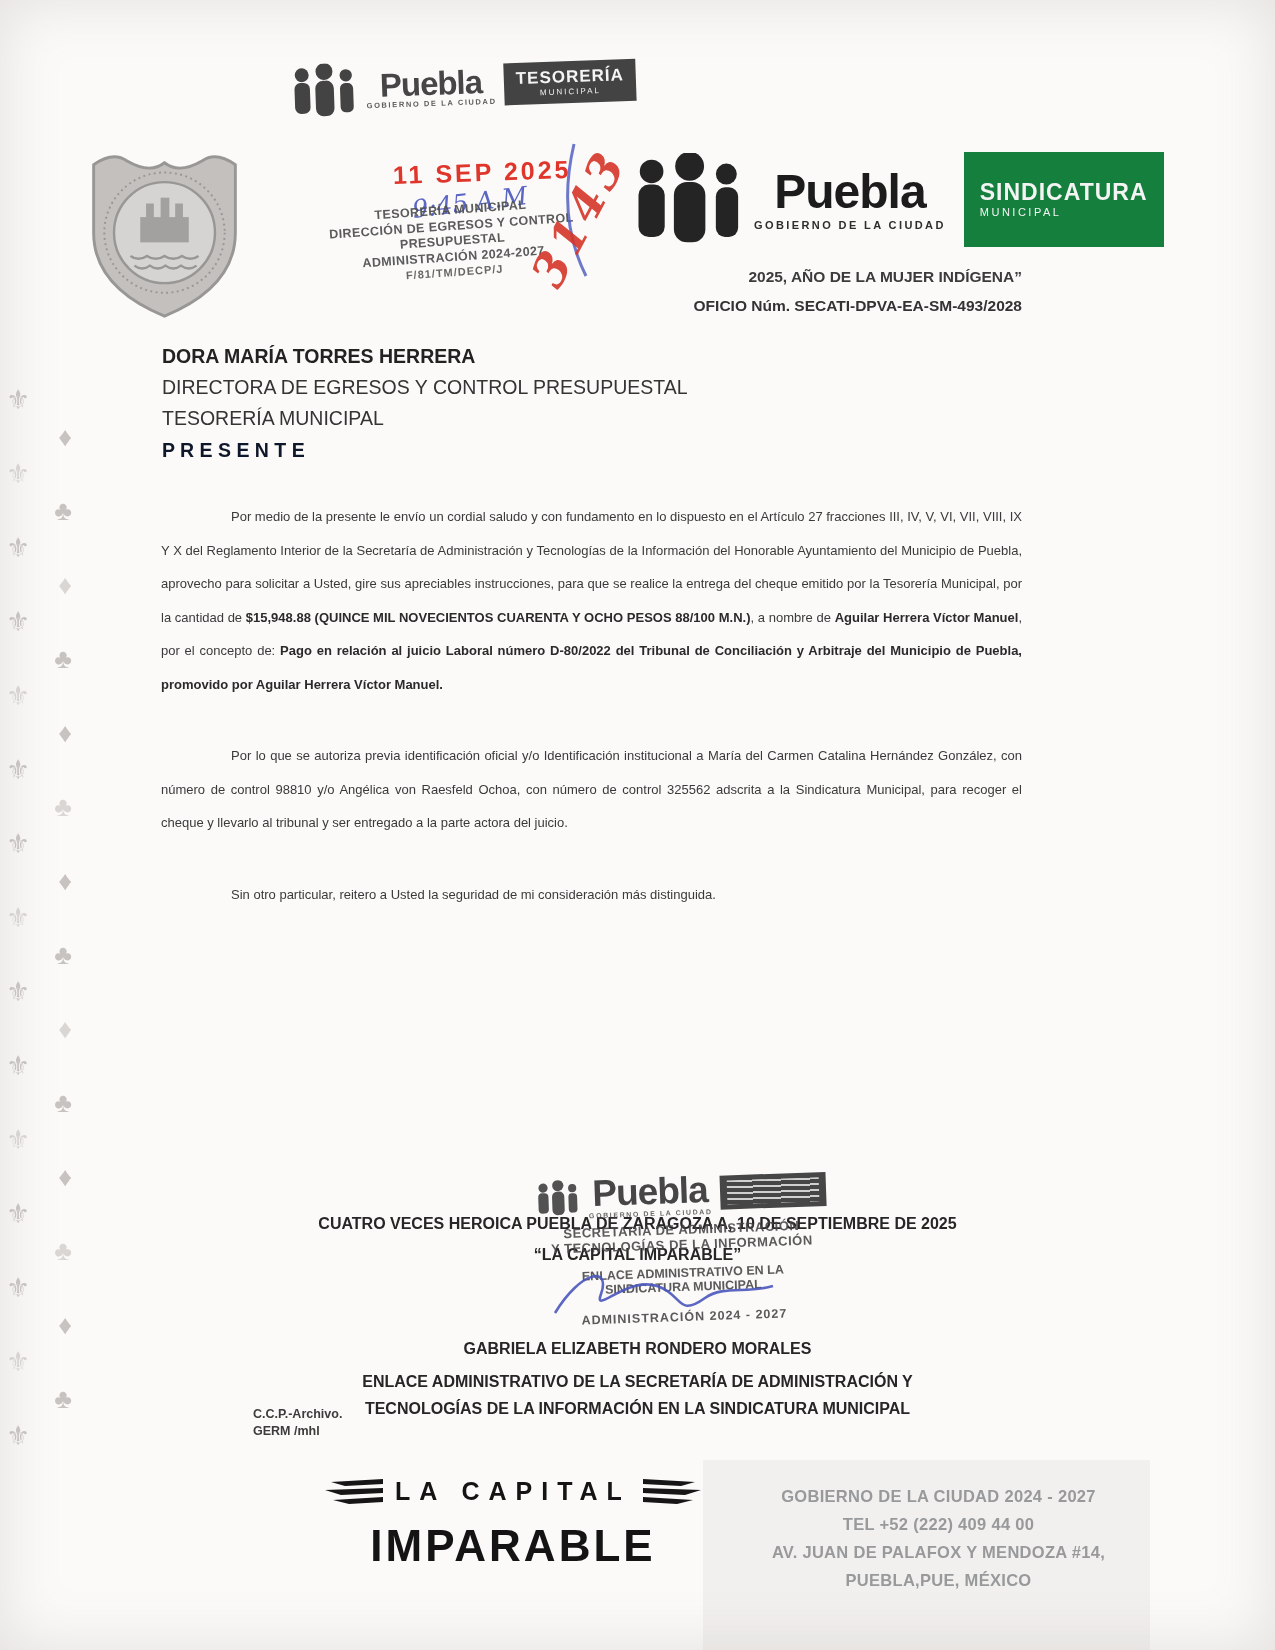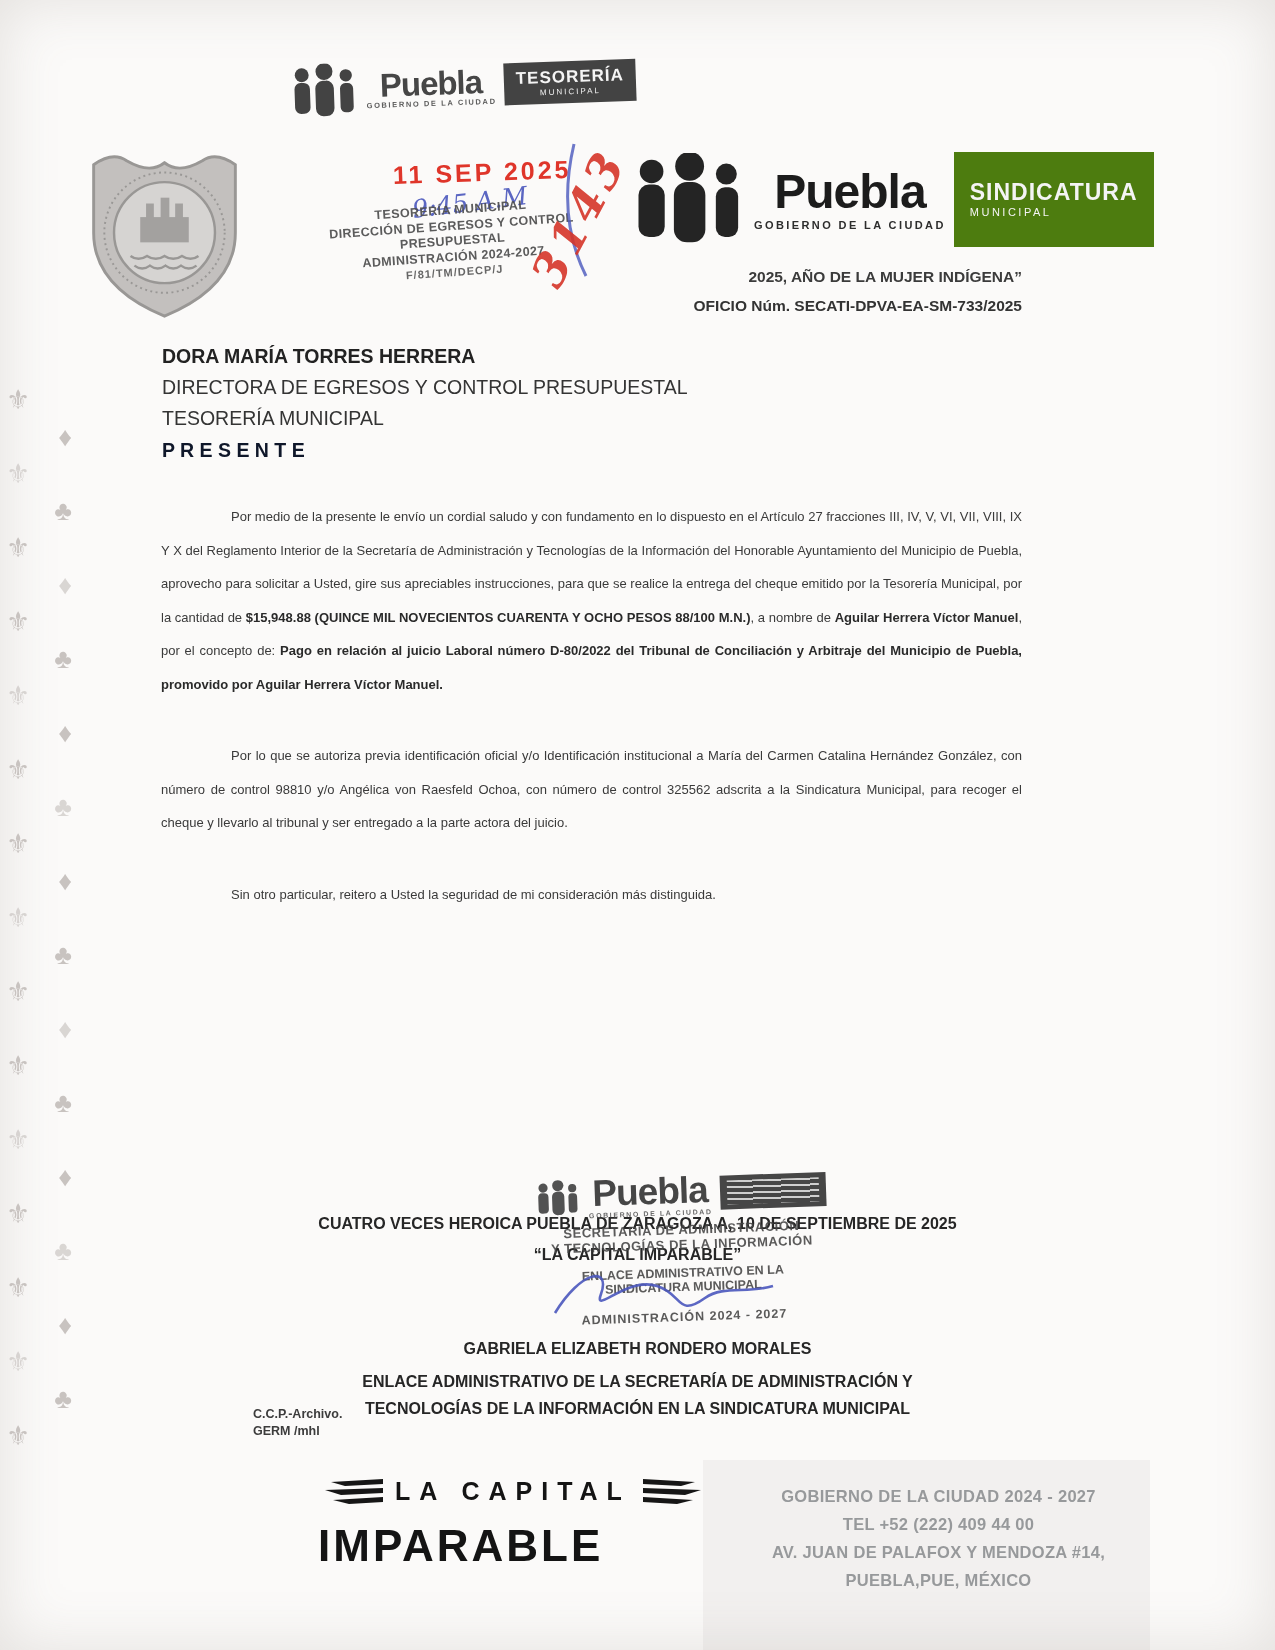--- a/index.html
+++ b/index.html
@@ -36,21 +36,21 @@
   .hand-time{position:absolute;left:412px;top:188px;transform:rotate(-7deg);
         color:#4a57bd;font-size:25px;font-style:italic;font-family:"DejaVu Serif",serif;opacity:.9;}
   .hand-folio{position:absolute;left:568px;top:242px;transform:rotate(-62deg);transform-origin:left bottom;
         color:#d63529;font-size:46px;font-style:italic;font-weight:bold;letter-spacing:5px;
         font-family:"DejaVu Serif",serif;opacity:.9;}
   .pen-stroke{position:absolute;left:540px;top:140px;}
   
   .logo-sind{position:absolute;left:628px;top:152px;}
   .logo-sind .brand-word{font-size:48px;color:#1c1c1c;}
   .logo-sind .brand-sub{font-size:11px;color:#2d2d2d;letter-spacing:2.4px;margin-top:4px;}
-  .logo-sind .black-box{padding:28px 16px;background:#4d7c0f;}
+  .logo-sind .black-box{padding:28px 16px;background:#15803d;margin-left:10px;}
   .logo-sind .bb-title{font-weight:800;font-size:23px;letter-spacing:1px;display:block;}
   .logo-sind .bb-sub{font-size:11px;letter-spacing:2.5px;display:block;margin-top:3px;text-align:left;}
   .motto-year{position:absolute;right:253px;top:268px;font-weight:bold;font-size:15.5px;color:#3b3b3b;}
   .oficio-num{position:absolute;right:253px;top:297px;font-weight:bold;font-size:15.5px;color:#333;}
   
   .addressee{position:absolute;left:162px;top:341px;font-size:19.5px;line-height:31px;color:#343434;}
   .addressee .a-name{font-weight:bold;color:#222;}
   .addressee .a-sal{font-weight:bold;color:#0f172a;margin-top:1px;}
   
   .letter-body{position:absolute;left:161px;top:500px;width:861px;font-size:13px;
@@ -73,21 +73,21 @@
   .stamp-sig .s-l1{font-weight:bold;font-size:13px;margin-top:6px;letter-spacing:.5px;}
   .stamp-sig .s-l2{font-weight:bold;font-size:13px;letter-spacing:.5px;}
   .stamp-sig .s-l3{font-weight:bold;font-size:12.5px;margin-top:14px;}
   .stamp-sig .s-l4{font-weight:bold;font-size:12.5px;}
   .stamp-sig .s-l5{font-weight:bold;font-size:12.5px;margin-top:16px;letter-spacing:1px;}
   .micro-box{display:inline-block;background:#2e2e2e;padding:5px 7px;vertical-align:middle;}
   .micro-lines{display:block;width:92px;height:24px;
         background:repeating-linear-gradient(to bottom,rgba(255,255,255,.75) 0 2px,transparent 2px 6px);}
   .squiggle{position:absolute;left:545px;top:1258px;}
   
-  .cap-logo{position:absolute;left:318px;top:1476px;width:390px;text-align:left;color:#141414;}
+  .cap-logo{position:absolute;left:318px;top:1476px;width:390px;text-align:center;color:#141414;}
   .cap-top{display:flex;align-items:center;justify-content:center;gap:10px;}
   .cap-line1{font-weight:800;font-size:25px;letter-spacing:9px;}
   .cap-line2{font-weight:800;font-size:44px;letter-spacing:3px;margin-top:15px;}
   .wing-r{transform:scaleX(-1);}
   .footer-right{position:absolute;left:703px;top:1460px;width:447px;height:190px;
         background:rgba(125,118,110,.07);box-sizing:border-box;padding:22px 0 0 24px;
         color:#97999b;font-weight:bold;font-size:16.5px;line-height:28px;letter-spacing:.3px;text-align:center;}
 </style>
 </head>
 <body>
@@ -199,21 +199,21 @@
         <span class="brand-sub">GOBIERNO DE LA CIUDAD</span>
       </span>
       <span class="black-box">
         <span class="bb-title">SINDICATURA</span>
         <span class="bb-sub">MUNICIPAL</span>
       </span>
     </div>
   </div>
 
   <div class="motto-year">2025, AÑO DE LA MUJER INDÍGENA”</div>
-  <div class="oficio-num">OFICIO Núm. SECATI-DPVA-EA-SM-733/2025</div>
+  <div class="oficio-num">OFICIO Núm. SECATI-DPVA-EA-SM-493/2028</div>
 
   <div class="addressee">
     <div class="a-name">DORA MARÍA TORRES HERRERA</div>
     <div>DIRECTORA DE EGRESOS Y CONTROL PRESUPUESTAL</div>
     <div>TESORERÍA MUNICIPAL</div>
     <div class="a-sal">P R E S E N T E</div>
   </div>
 
   <div class="letter-body">
     <p><span>Por medio de la presente le envío un cordial saludo y con fundamento en lo dispuesto en el Artículo 27 fracciones III, IV, V, VI, VII, VIII, IX Y X del Reglamento Interior de la Secretaría de Administración y Tecnologías de la Información del Honorable Ayuntamiento del Municipio de Puebla, aprovecho para solicitar a Usted, gire sus apreciables instrucciones, para que se realice la entrega del cheque emitido por la Tesorería Municipal, por la cantidad de </span><span class="b">$15,948.88 (QUINCE MIL NOVECIENTOS CUARENTA Y OCHO PESOS 88/100 M.N.)</span><span>, a nombre de </span><span class="b">Aguilar Herrera Víctor Manuel</span><span>, por el concepto de: </span><span class="b">Pago en relación al juicio Laboral número D-80/2022 del Tribunal de Conciliación y Arbitraje del Municipio de Puebla, promovido por Aguilar Herrera Víctor Manuel.</span></p>

